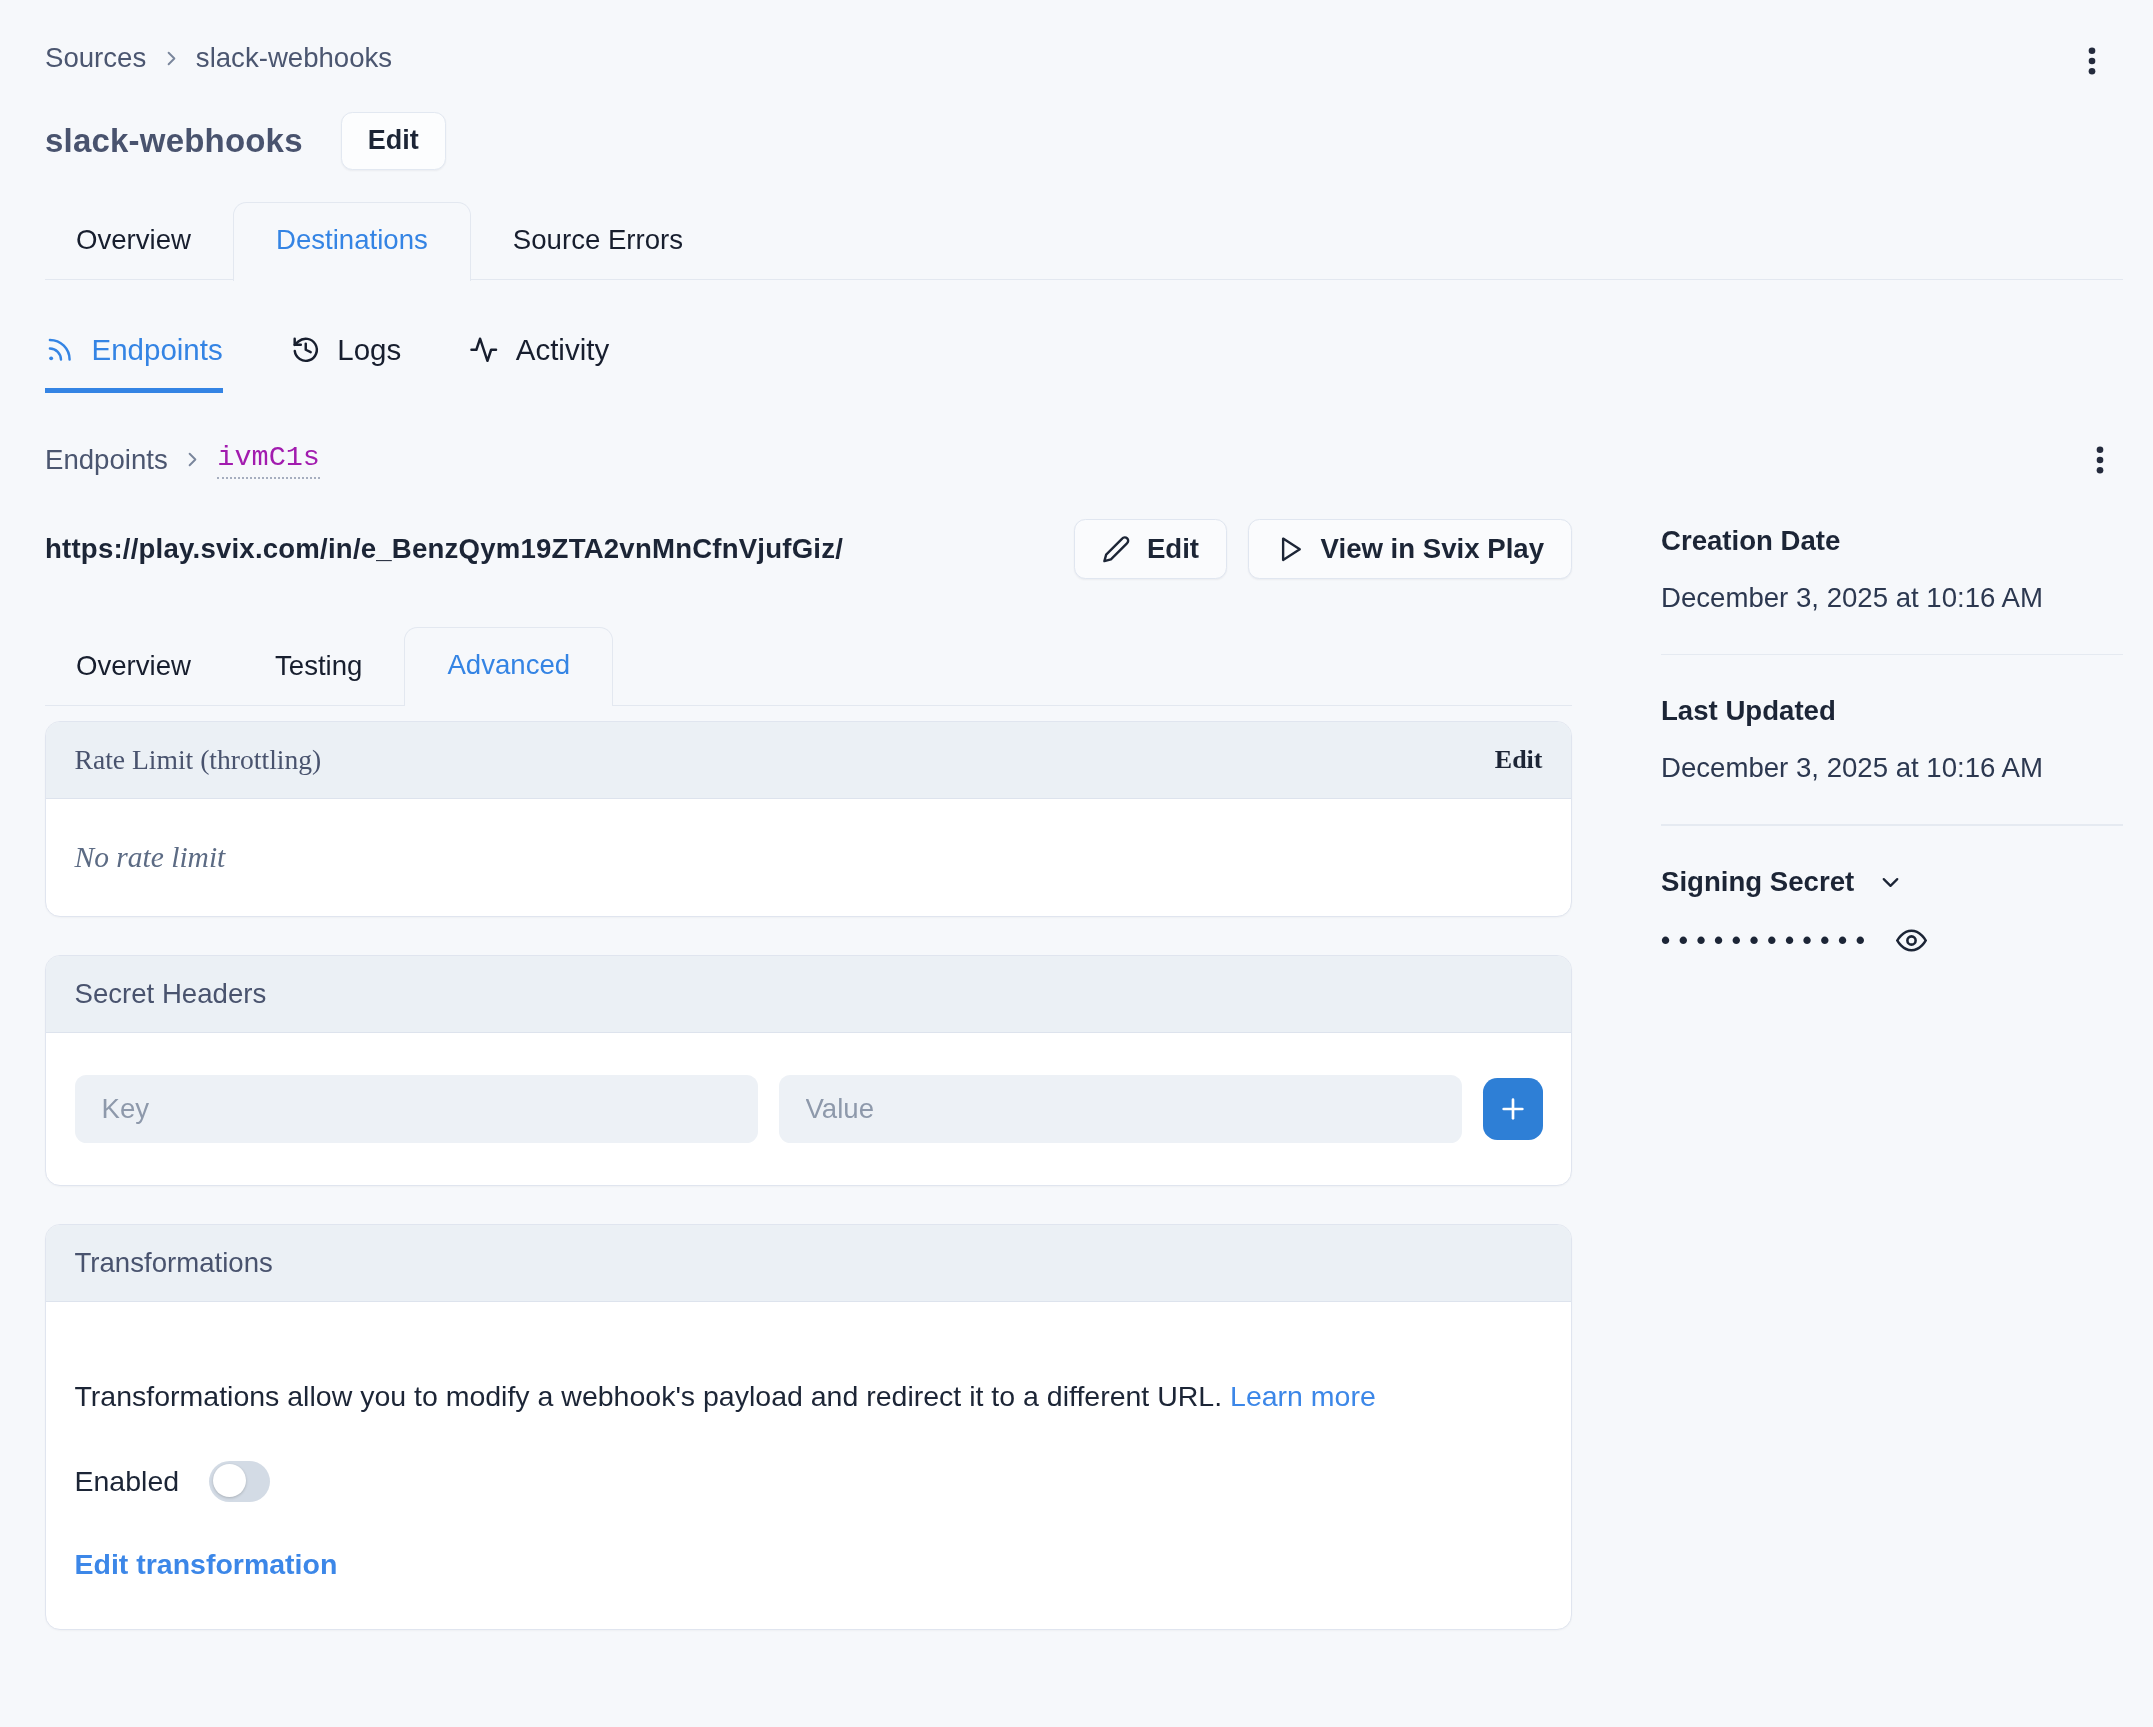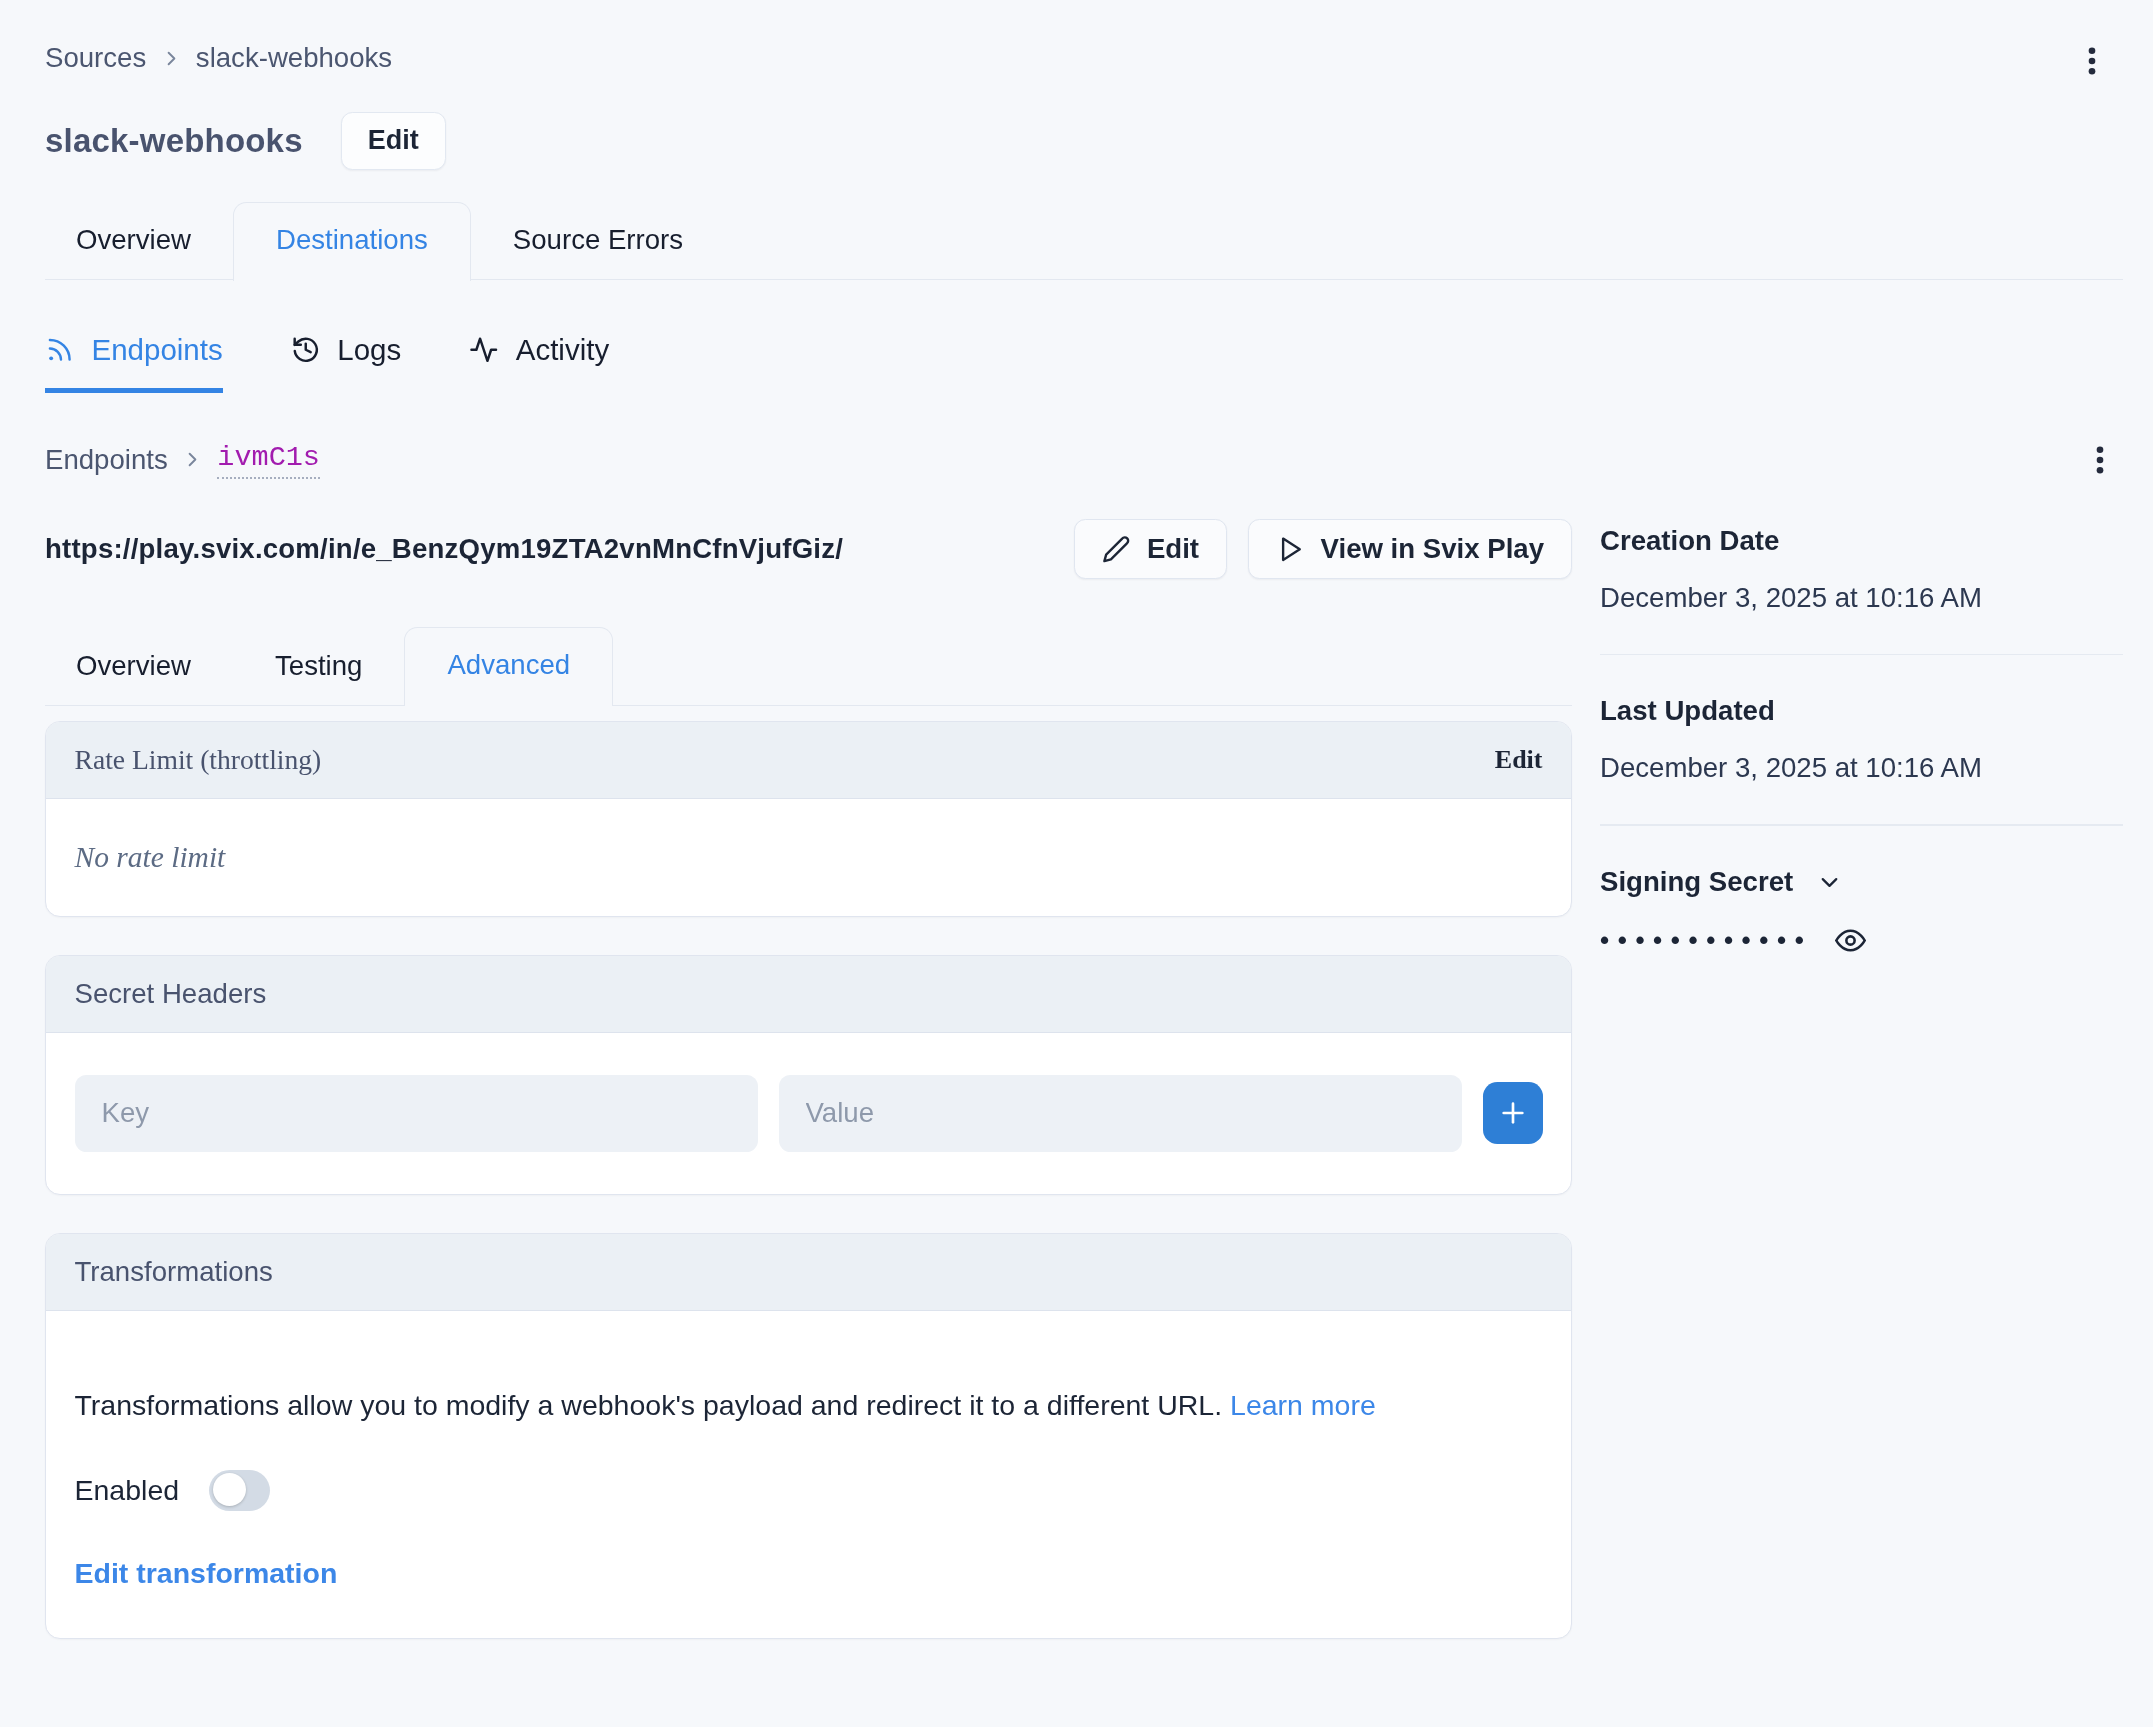--- a/index.html
+++ b/index.html
@@ -50,21 +50,21 @@
   .subtab.active { color:#3484e4; border-bottom-color:#3484e4; }
 
   
   .ep-row { margin-top:46px; display:flex; align-items:center; gap:13.3px; font-size:27.6px; color:#4b5670; }
   .ep-id { font-family:"Liberation Mono", monospace; font-size:28.5px; color:#a21caf;
     border-bottom:2.9px dotted #a6aebf; padding-bottom:2.9px; cursor:pointer; }
   .ep-kebab { margin-left:auto; width:42px; height:42px; display:flex; align-items:center;
     justify-content:center; color:#242b3d; cursor:pointer; margin-right:1.9px; }
 
   
-  .columns { margin-top:38px; display:flex; }
+  .columns { margin-top:38px; display:flex; gap:61px; }
   .main-col { width:1527px; flex:0 0 auto; }
   .side-col { flex:1 1 auto; padding-top:5.7px;margin-left:28px; }
 
   
   .url-row { display:flex; align-items:center; }
   .endpoint-url { font-size:27.6px; font-weight:700; color:#1c2536; letter-spacing:0.2px; }
   .url-actions { margin-left:auto; display:flex; gap:21px; }
   .action-btn { display:flex; align-items:center; gap:16px; font-size:27.6px; font-weight:700;
     color:#1c2536; border:1.9px solid #e0e6f0; border-radius:11.4px; padding:13.3px 27px;
     background:#fafbfd; cursor:pointer; box-shadow:0 1px 1.9px rgba(16,24,40,.05); }
@@ -73,21 +73,21 @@
   .card { margin-top:38px; border:1.9px solid #e0e5ef; border-radius:15px; background:#fff;
     overflow:hidden; box-shadow:0 1px 1.9px rgba(16,24,40,.03); }
   .card.tight { margin-top:15px;font-family:Liberation Serif, serif; }
   .card-header { background:#ebf0f5; border-bottom:1.9px solid #dde3ed; padding:22px 28.5px;
     font-size:27.6px; color:#49536e; display:flex; align-items:center; }
   .hdr-action { margin-left:auto; font-size:26px; font-weight:700; color:#1c2536; cursor:pointer; }
   .card-body { padding:42px 28.5px; }
   .empty-italic { font-style:italic; font-size:29.5px; color:#5c6b84; }
 
   .headers-form { display:flex; align-items:center; gap:21px; }
-  .hdr-input { flex:1 1 0; height:77px; background:#edf1f6; border:none; border-radius:11.4px;
+  .hdr-input { flex:1 1 0; height:68px; background:#edf1f6; border:none; border-radius:11.4px;
     font-size:27.6px; padding:0 27px; color:#14532d; outline:none; font-family:"Liberation Sans",sans-serif; }
   .hdr-input::placeholder { color:#8e99ab; }
   .add-btn { flex:0 0 auto; width:60px; height:62px; border:none; border-radius:14.3px;
     background:#2e7fd6; color:#fff; display:flex; align-items:center; justify-content:center; cursor:pointer; }
 
   .tf-text { font-size:28.5px; line-height:1.7; max-width:1408px; color:#1c2536; }
   .blue-link { color:#3c87e8; cursor:pointer; }
   .enabled-row { margin-top:40px; display:flex; align-items:center; gap:30px; font-size:28.5px; font-weight:500; }
   .toggle { width:61px; height:41px; border-radius:21px; background:#d3dbe5; position:relative; cursor:pointer; }
   .toggle-knob { position:absolute; left:3.8px; top:3.8px; width:33px; height:33px; border-radius:50%;

